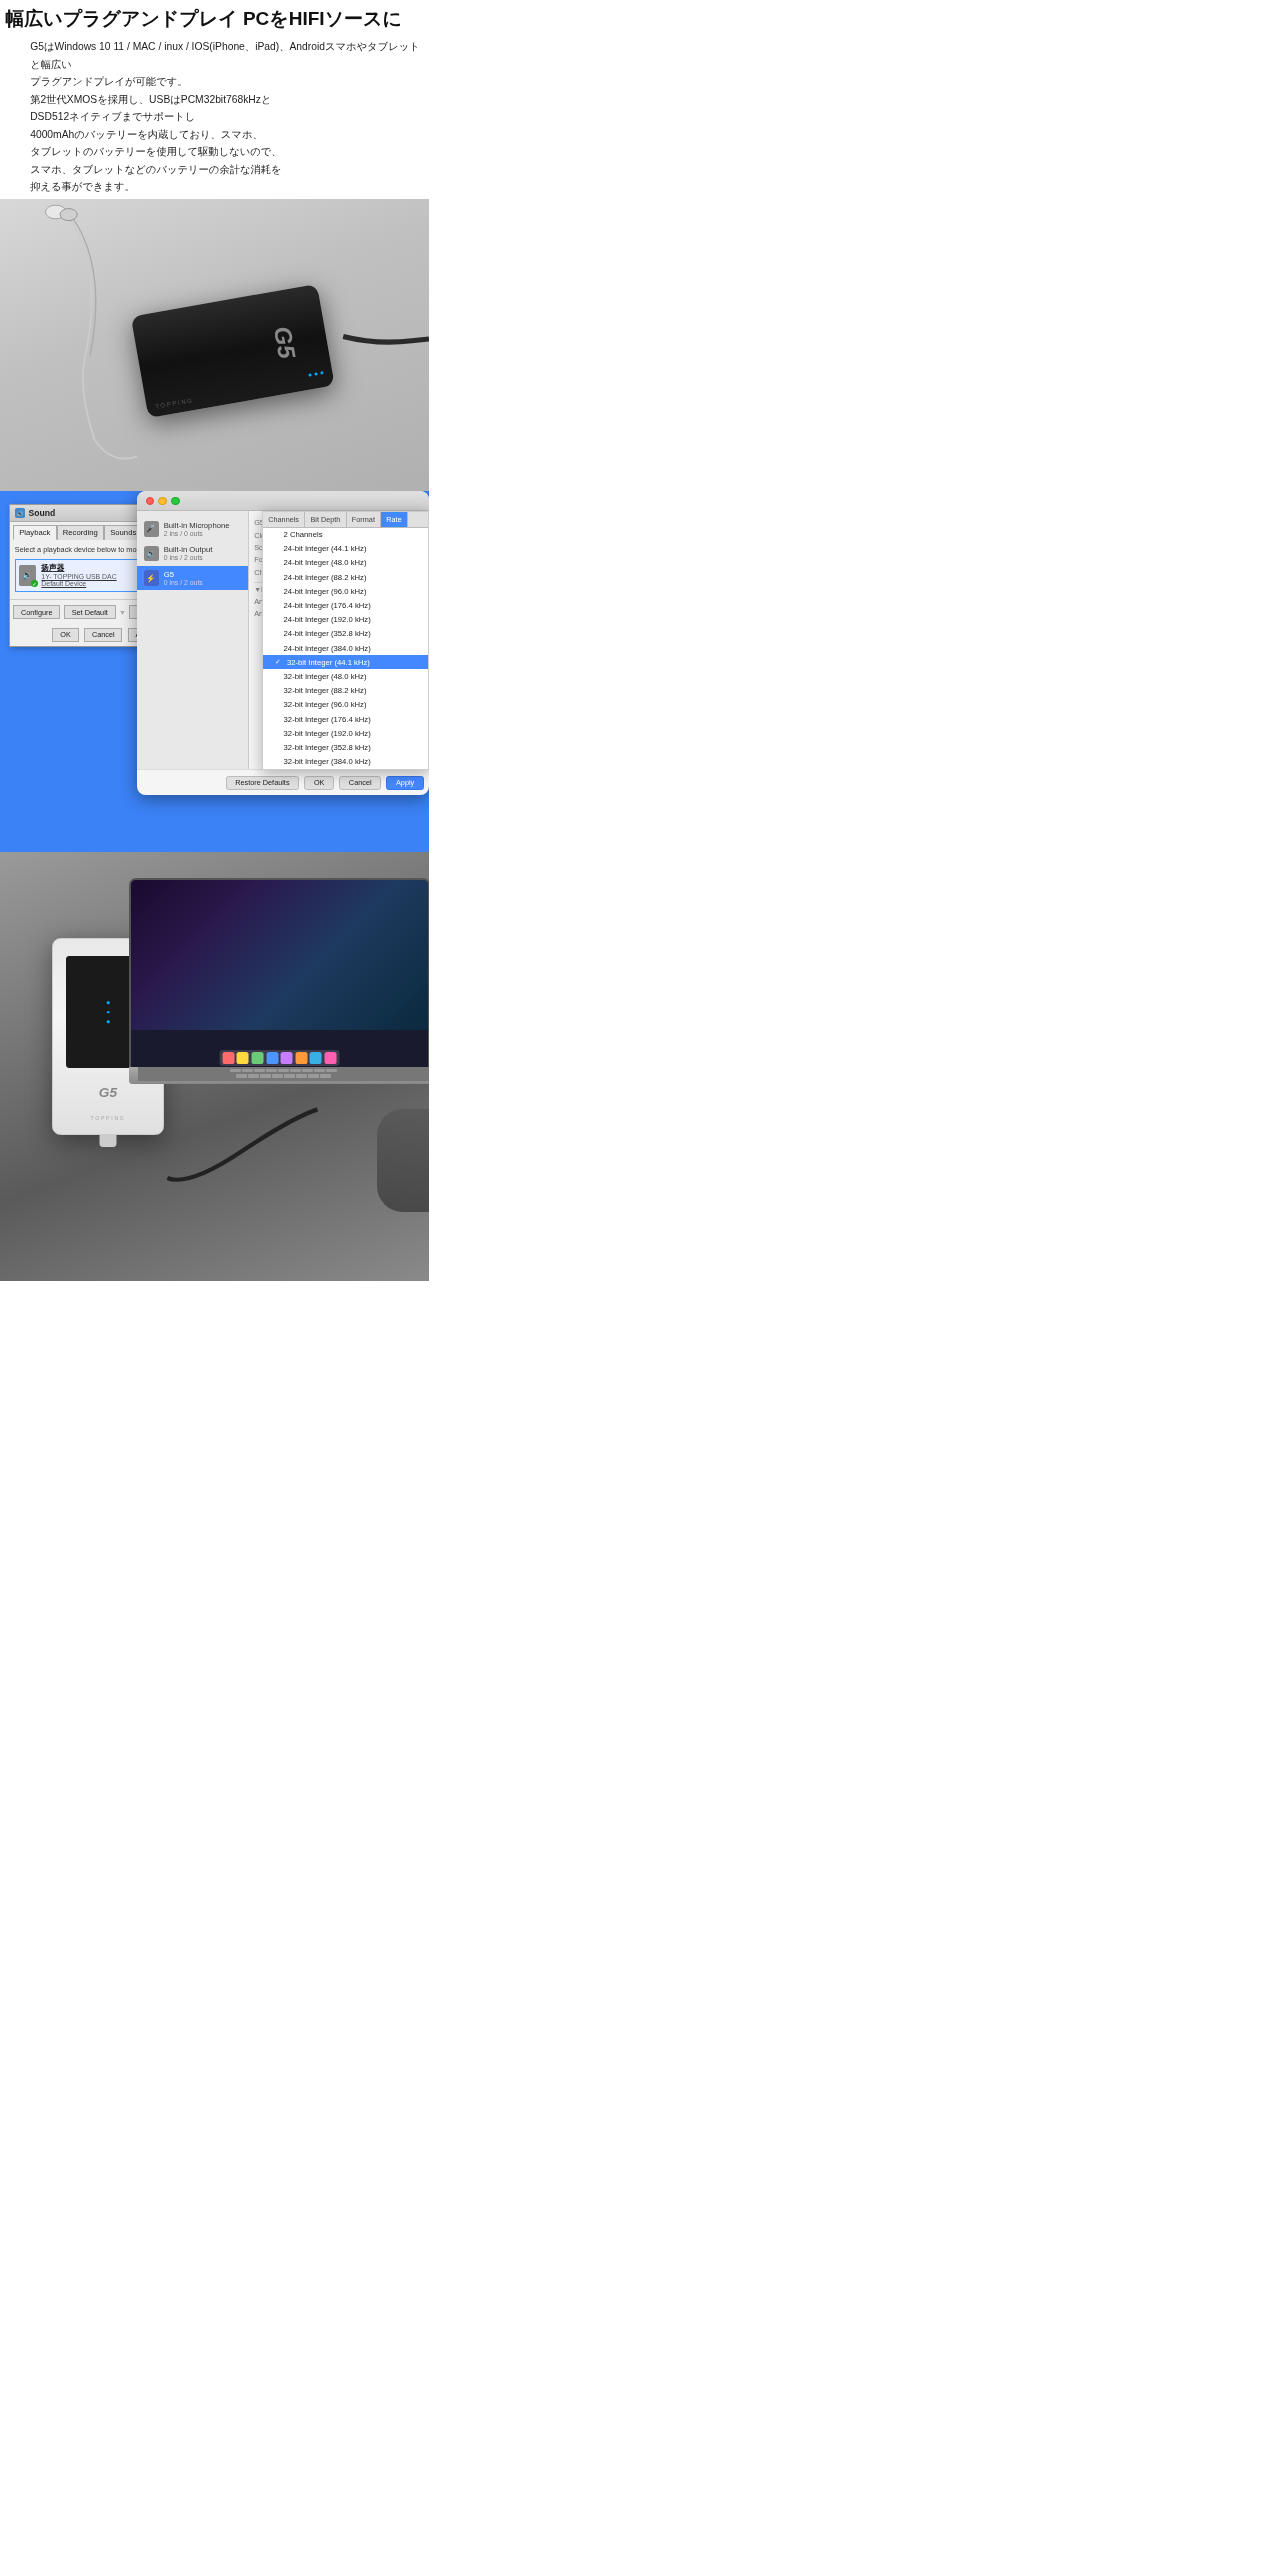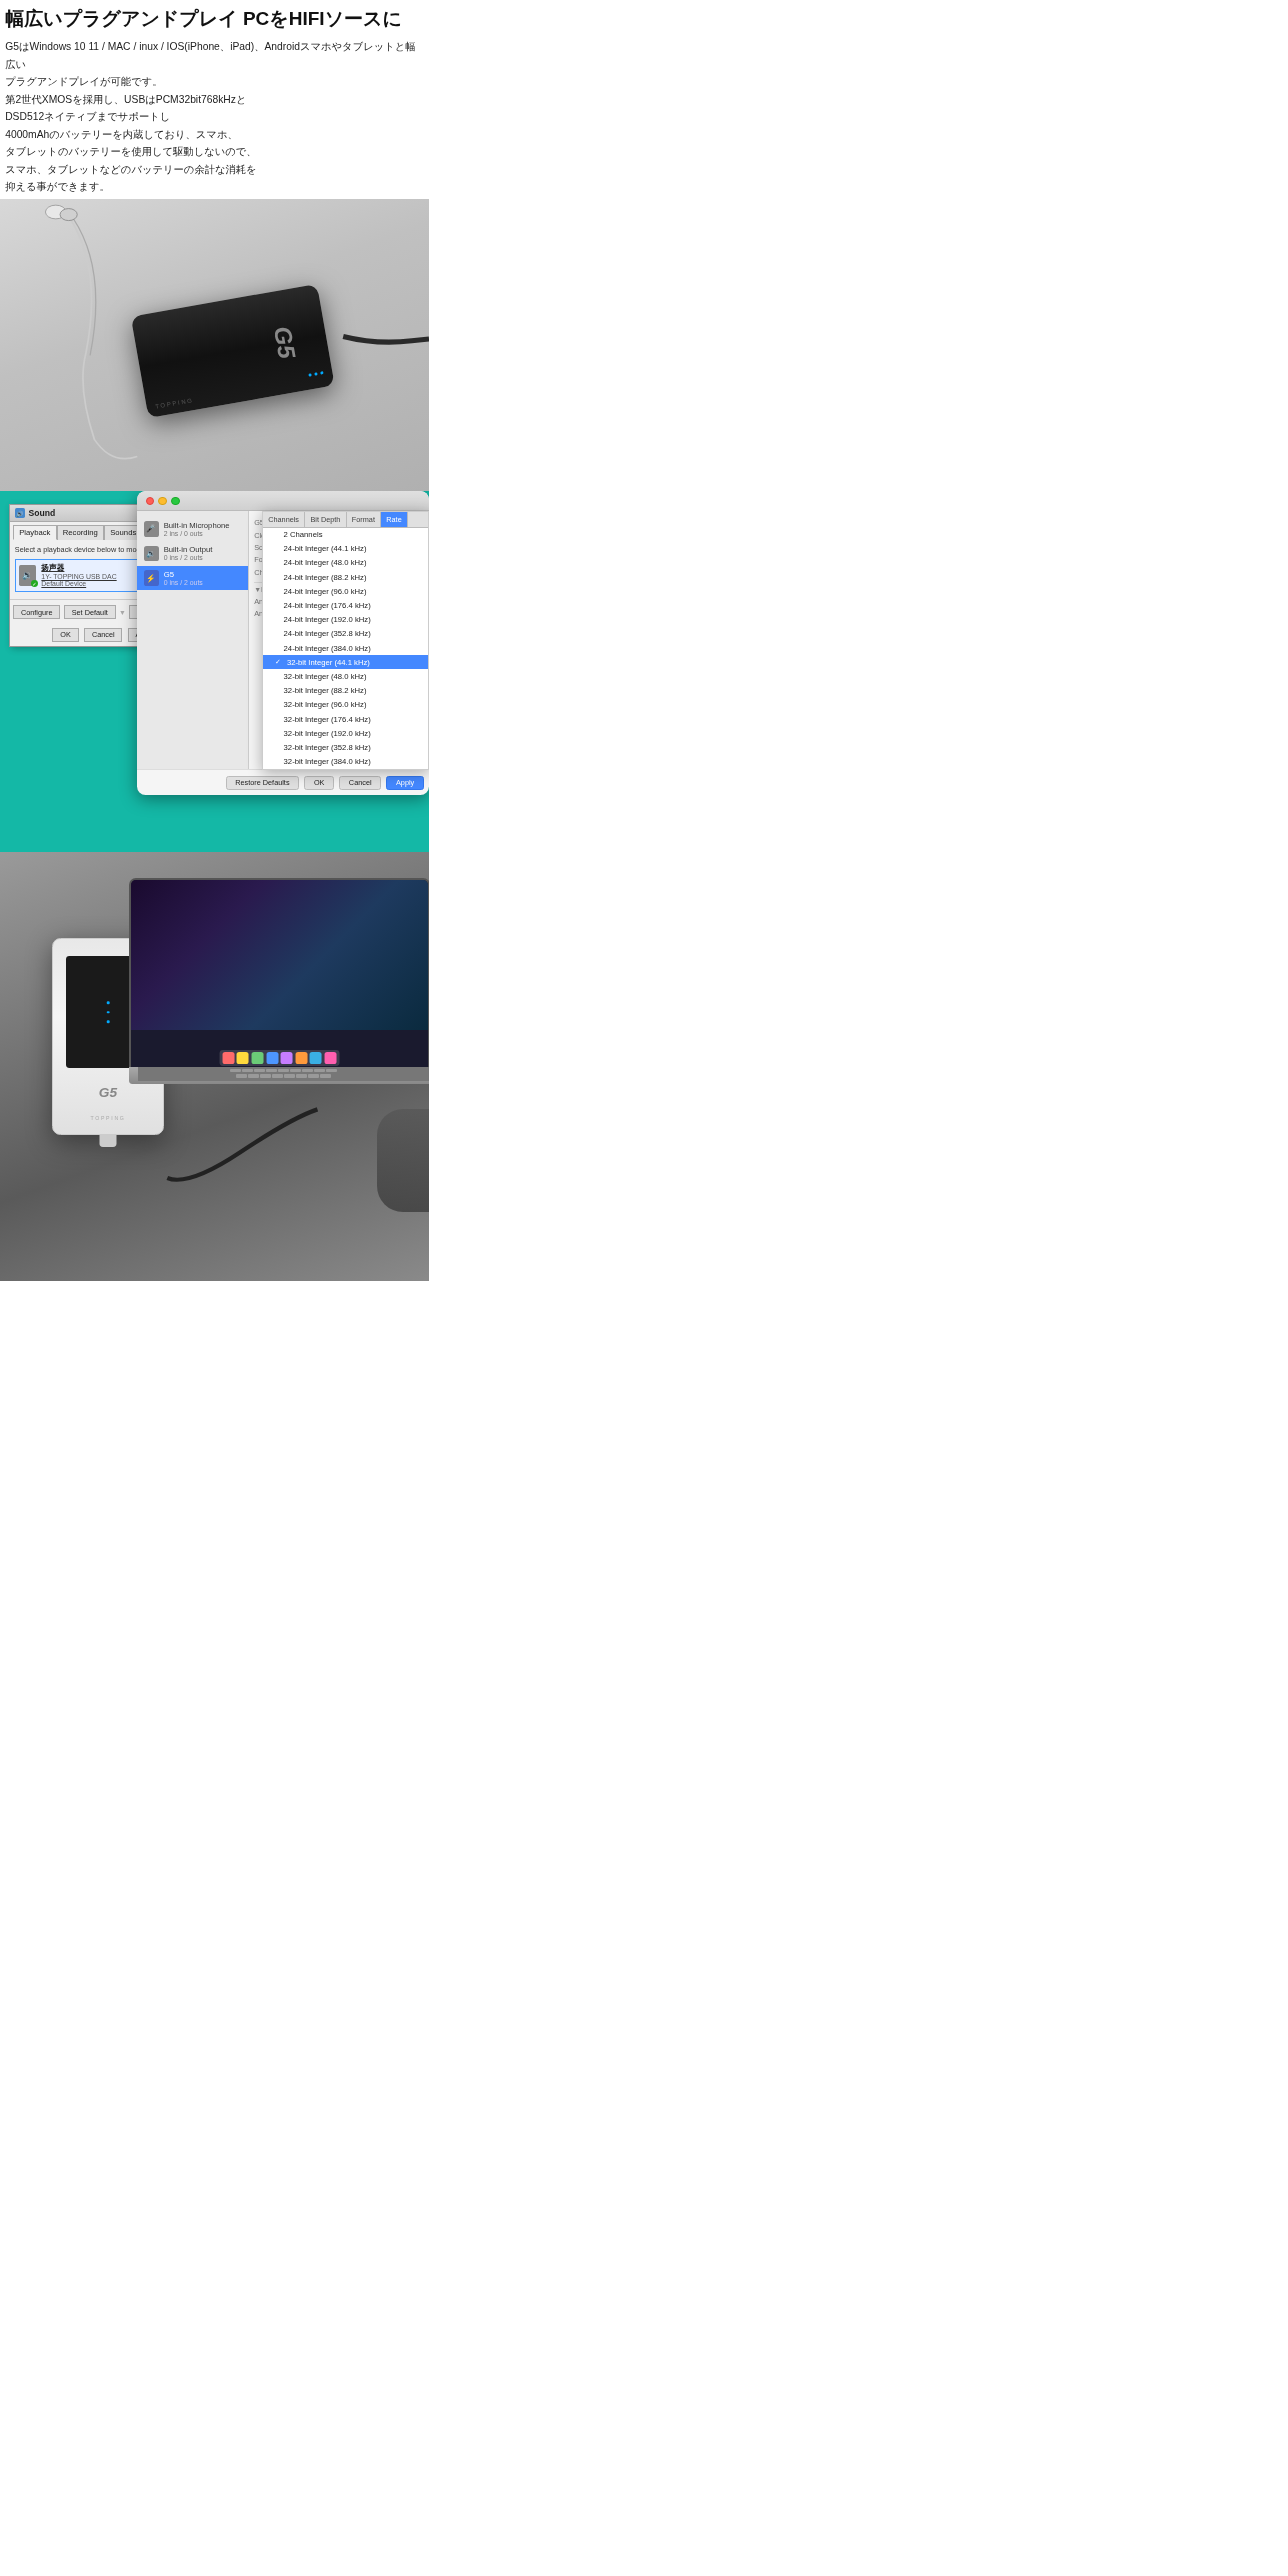--- a/index.html
+++ b/index.html
@@ -563,30 +563,30 @@
       height: 103px;
       background: linear-gradient(180deg, #555 0%, #333 100%);
       border-radius: 26px 0 0 26px;
       opacity: 0.7;
     }
 
     .screenshot-container {
       position: relative;
       width: 517px;
       height: 361px;
-      background: #14b8a6;
+      background: #3b82f6;
       overflow: hidden;
     }
   </style>
 </head>
 <body>
 
 <div class="header-section">
   <h1 class="main-title">幅広いプラグアンドプレイ PCをHIFIソースに</h1>
-  <p class="description-text" style="white-space: pre-line;">G5はWindows 10 11 / MAC / inux / IOS(iPhone、iPad)、Androidスマホやタブレットと幅広い
+  <p class="description-text" style="white-space: pre-line; margin-left: 25px;">G5はWindows 10 11 / MAC / inux / IOS(iPhone、iPad)、Androidスマホやタブレットと幅広い
 プラグアンドプレイが可能です。
 第2世代XMOSを採用し、USBはPCM32bit768kHzと
 DSD512ネイティブまでサポートし
 4000mAhのバッテリーを内蔵しており、スマホ、
 タブレットのバッテリーを使用して駆動しないので、
 スマホ、タブレットなどのバッテリーの余計な消耗を
 抑える事ができます。</p>
 </div>
 
 <div class="product-image-section">

